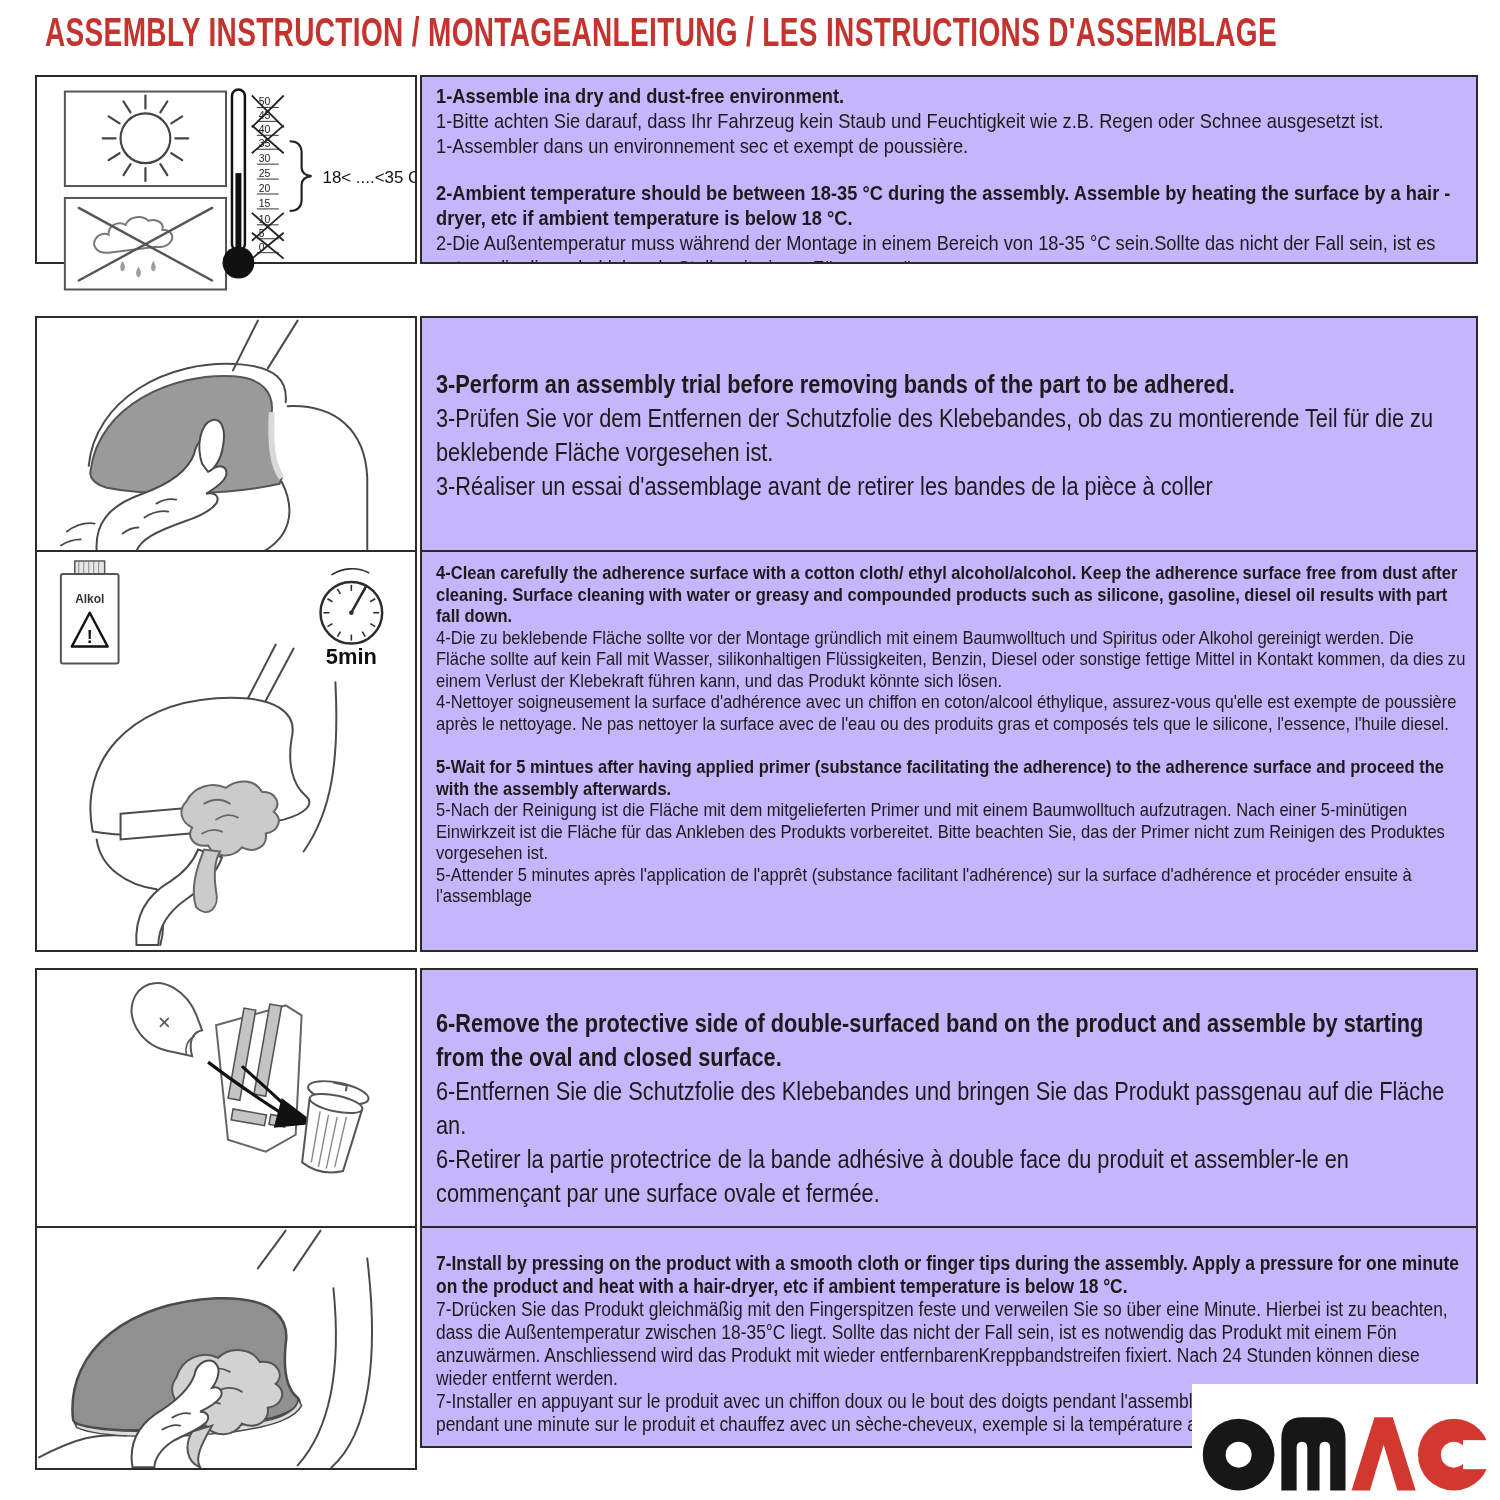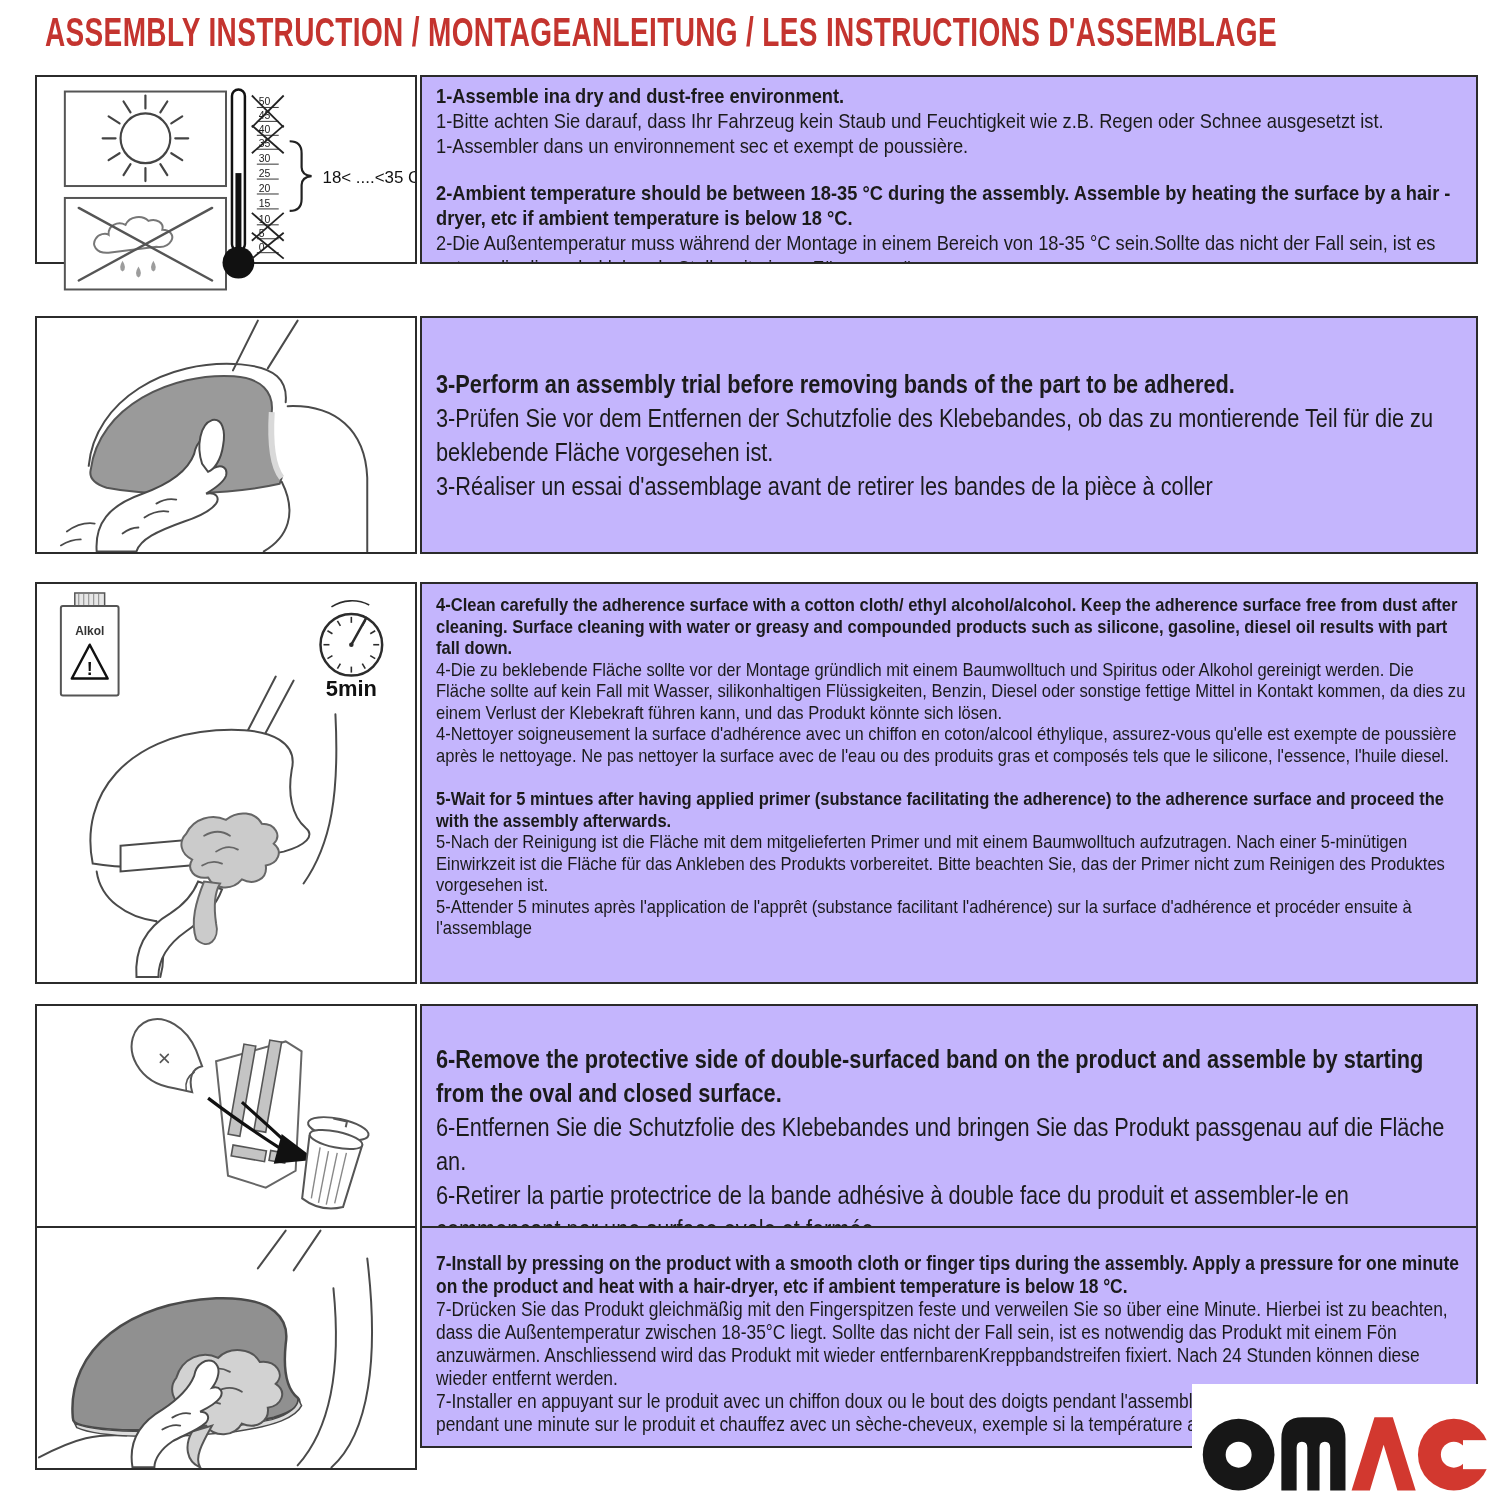--- a/index.html
+++ b/index.html
@@ -17,22 +17,22 @@
 
   .f1 p{font-size:21px;line-height:25px}
   .f2 p{font-size:25px;line-height:34px}
   .f3 p{font-size:19px;line-height:21.5px}
   .f5 p{font-size:20px;line-height:23px}
   p.b{font-weight:bold}
   p.gap{margin-top:22px}
 
   .r1{top:75px;height:189px}
   .r2{top:316px;height:238px}
-  .r3{top:582px;height:402px}
-  .r4{top:1004px;height:280px}
+  .r3{top:550px;height:402px}
+  .r4{top:968px;height:280px}
   .r5i{top:1226px;height:244px}
   .r5t{top:1226px;height:222px}
 
   .logo{position:absolute;right:8px;bottom:4px;width:300px;height:112px;background:#fff;
         display:flex;align-items:flex-end;justify-content:flex-end}
   .sr{position:absolute;width:1px;height:1px;overflow:hidden;clip:rect(0 0 0 0)}
   svg{display:block}
   svg text{font-family:"Liberation Sans",sans-serif}
 </style>
 </head>

